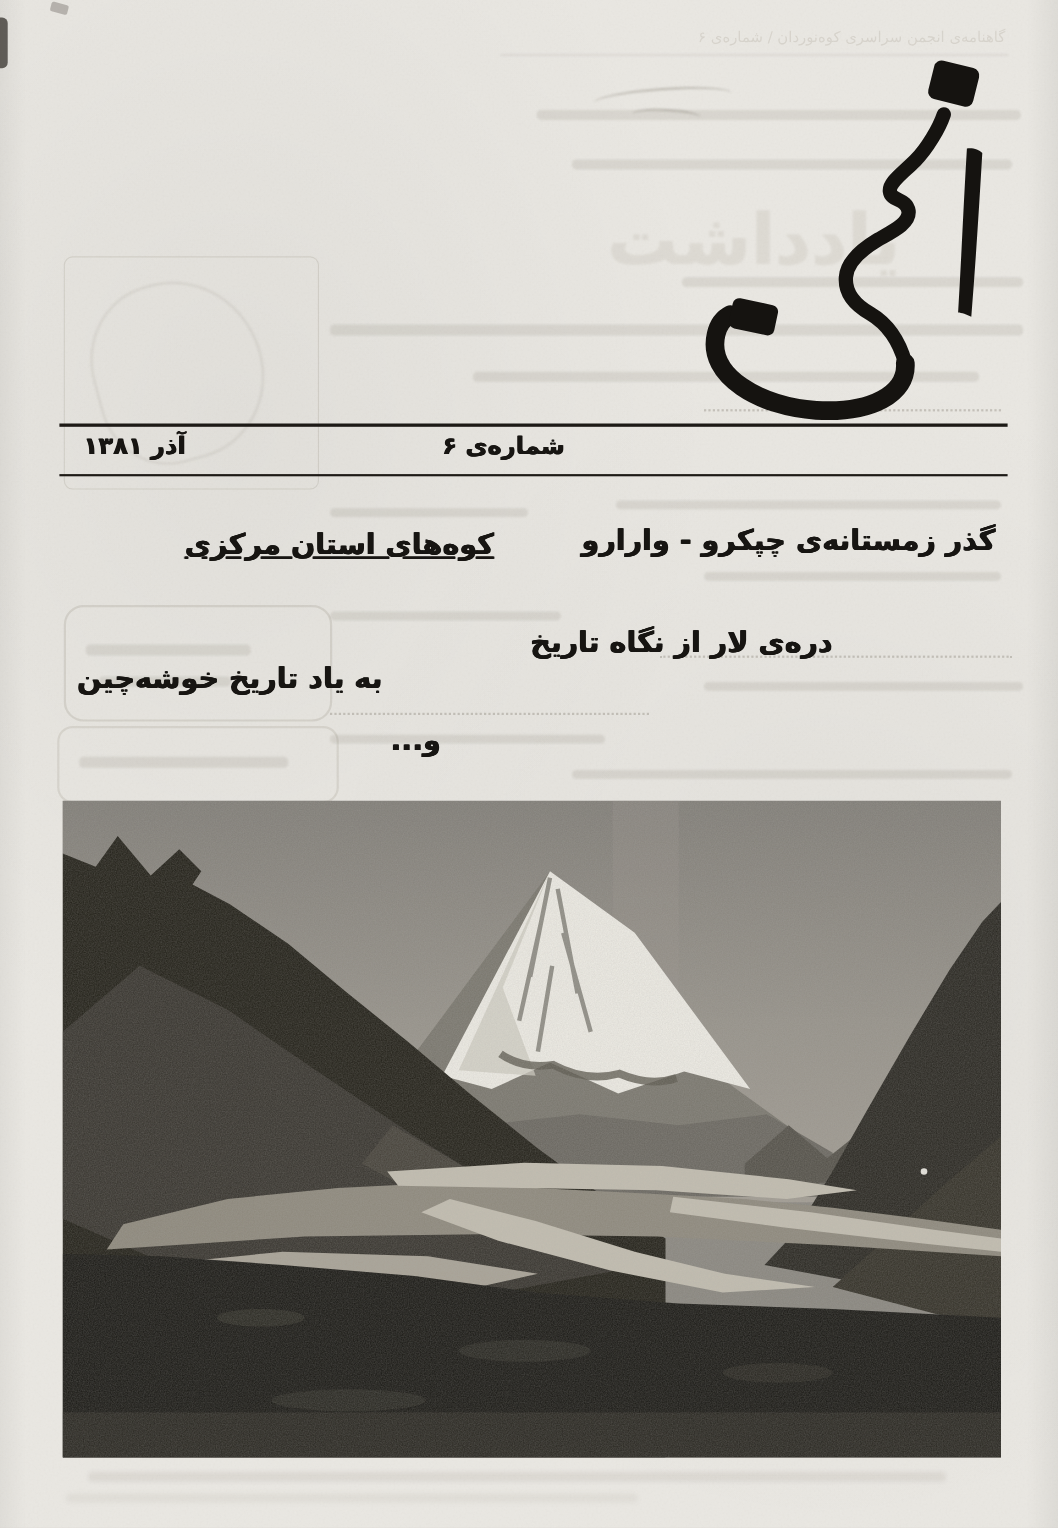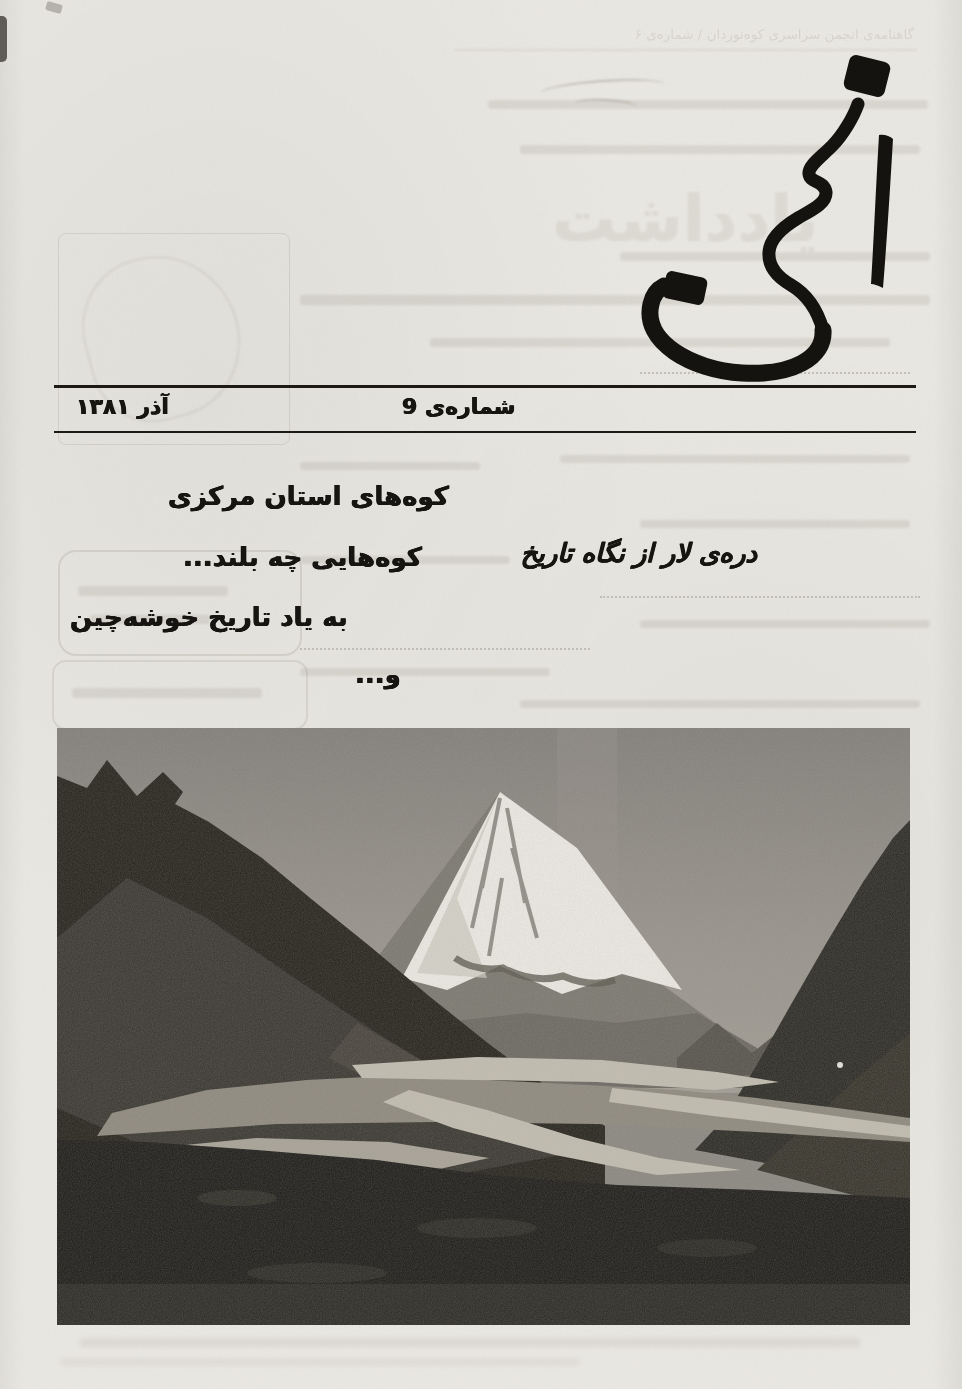--- a/index.html
+++ b/index.html
@@ -75,27 +75,27 @@
   <svg class="masthead" width="292" height="352" viewBox="0 0 292 352" role="img">
     <rect x="234" y="16" width="42" height="36" rx="7" transform="rotate(14 255 34)" fill="#151310"></rect>
     <path d="M267,93 C272,92 278,94 281,97 C278,148 275,196 271,246 C267,244 262,242 259,242 C262,193 264,142 267,93 Z" fill="#151310"></path>
     <path d="M246,62 C242,74 231,93 220,104 C208,116 196,124 197,132 C198,141 212,138 214,150 C215,161 200,168 186,176 C171,185 158,196 157,210 C156,224 165,235 179,243 C196,253 206,270 211,288" fill="none" stroke="#151310" stroke-width="13" stroke-linecap="round" stroke-linejoin="round"></path>
     <path d="M211,288 C213,316 180,334 130,331 C80,328 30,300 39,262 C41,253 46,247 52,244" fill="none" stroke="#151310" stroke-width="17" stroke-linecap="round"></path>
     <rect x="52" y="232" width="42" height="28" rx="6" transform="rotate(12 73 246)" fill="#151310"></rect>
   </svg>
   <span class="hidden-title rtl">انجمن</span>
 
   <div class="rule" style="top:385px; height:3px;"></div>
-  <div class="info rtl heavy" style="left:402px; top:394px; font-size:22px;">شماره‌ی 9</div>
+  <div class="info rtl heavy" style="left:402px; top:394px; font-size:22px;">شماره‌ی ۶</div>
   <div class="info rtl heavy" style="left:76px; top:394px; font-size:22px;">آذر ۱۳۸۱</div>
   <div class="rule" style="top:431px; height:2px;"></div>
 
-  <div class="toc rtl heavy" style="left:168px;  top:481px;">کوه‌های استان مرکزی</div>
-  <div class="toc rtl heavy" style="right:205px; top:538px;font-style:italic;">دره‌ی لار از نگاه تاریخ</div>
-  <div class="toc rtl heavy" style="left:183px;  top:542px;">کوه‌هایی چه بلند...</div>
+  <div class="toc rtl heavy" style="right:57px;  top:477px;">گذر زمستانه‌ی چپکرو - وارارو</div>
+  <div class="toc rtl heavy" style="left:168px;  top:481px;text-decoration:underline;">کوه‌های استان مرکزی</div>
+  <div class="toc rtl heavy" style="right:205px; top:570px;">دره‌ی لار از نگاه تاریخ</div>
   <div class="toc rtl heavy" style="left:70px;   top:602px;">به یاد تاریخ خوشه‌چین</div>
   <div class="toc rtl heavy" style="left:355px;  top:659px;">و...</div>
 
   <svg class="photo" width="853" height="597" viewBox="0 0 853 597" role="img" aria-label="Black-and-white photograph of the snow-capped Damavand peak rising above a dark mountain valley with a braided river">
     <defs>
       <linearGradient id="sky" x1="0" y1="0" x2="0" y2="1">
         <stop offset="0" stop-color="#827f79"></stop>
         <stop offset="0.55" stop-color="#97938b"></stop>
         <stop offset="1" stop-color="#a29d94"></stop>
       </linearGradient>

